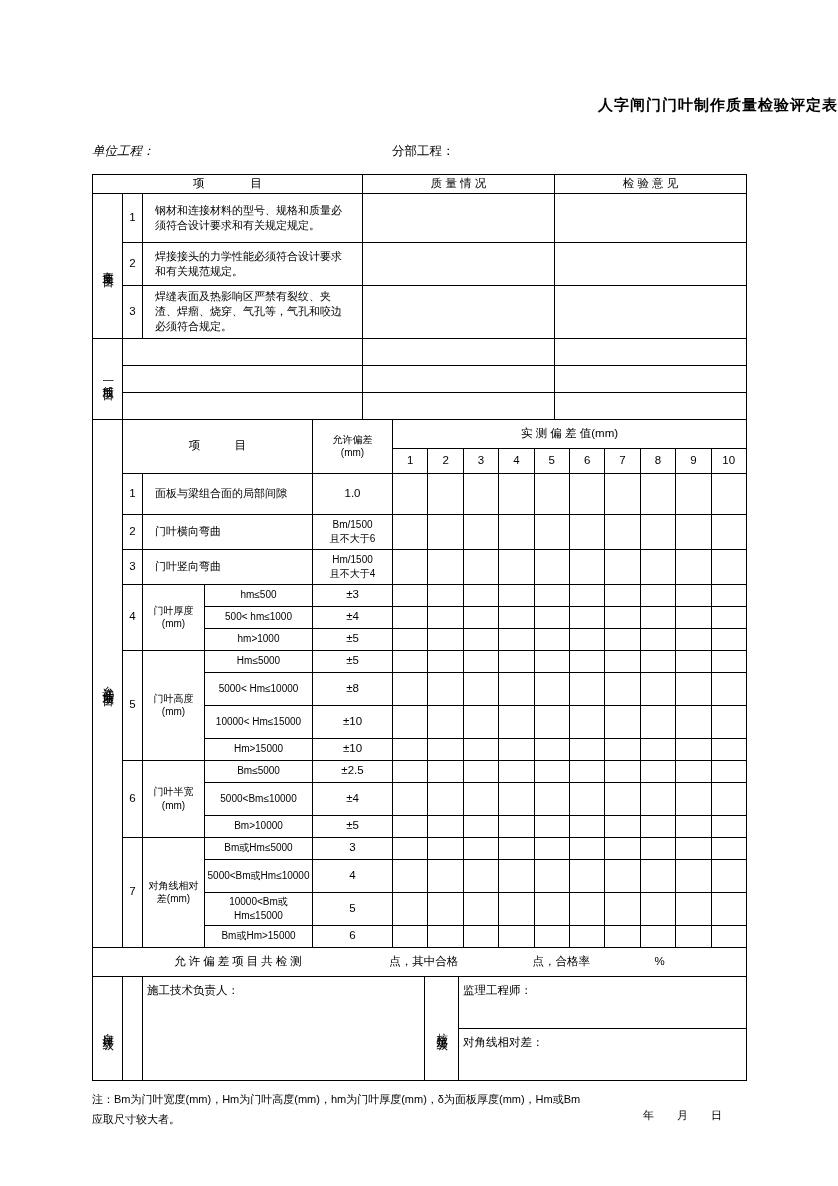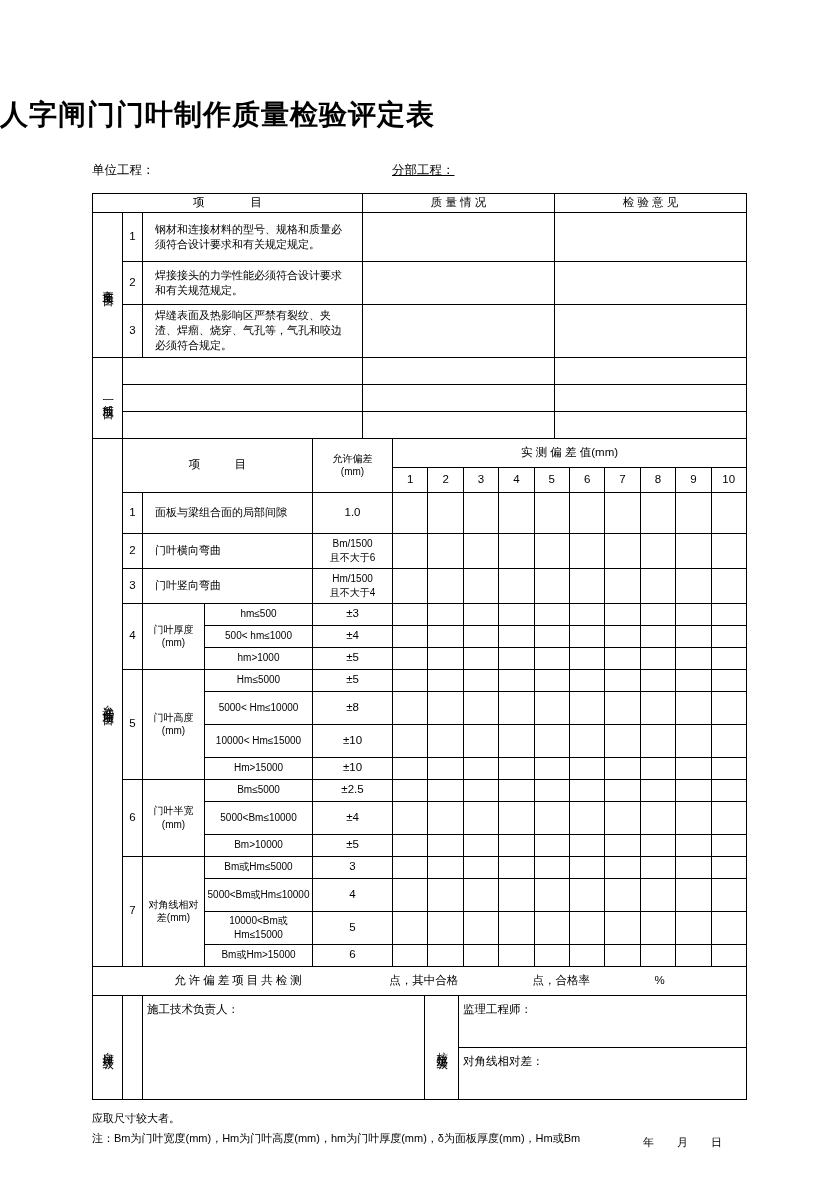--- a/index.html
+++ b/index.html
@@ -4,29 +4,29 @@
 <style>
   html,body{margin:0;padding:0;}
   body{
     width:838px;height:1186px;background:#fff;
     font-family:"Liberation Sans","DejaVu Sans",sans-serif;
     color:#000;
     -webkit-font-smoothing:antialiased;
   }
   .page{position:relative;width:838px;height:1186px;box-sizing:border-box;}
   .title{
-    text-align:left;font-size:28px;font-weight:bold;letter-spacing:1px;
+    text-align:right;font-size:15px;font-weight:bold;letter-spacing:1px;
     padding-top:96px;
   }
   .hdr{
     margin:0 92px;padding-top:28px;font-size:12.5px;
   }
   .hdr .row{display:flex;align-items:baseline;margin-bottom:14px;position:relative;}
-  .hdr .c1{width:300px;}
-  .hdr .c2{flex:1;text-decoration:underline;}
+  .hdr .c1{width:300px;font-style:italic;}
+  .hdr .c2{flex:1;}
   .hdr .code{position:absolute;right:0;top:0;font-size:12.5px;letter-spacing:0px;}
   table{border-collapse:collapse;table-layout:fixed;}
   .main{
     margin:6px 92px 0 92px;width:654px;font-size:11.5px;
   }
   .main td{
     border:1px solid #000;
     padding:1px 2px;
     vertical-align:middle;
     line-height:1.35;
@@ -40,21 +40,21 @@
     text-align:center;
     white-space:nowrap;
     margin:0 auto;
   }
   .vtwrap{display:flex;align-items:center;justify-content:center;height:100%;}
   .small{font-size:10px;margin-left:44px;}
   .itemtext{font-size:11px;line-height:1.45;text-align:left;padding:3px 12px !important;}
   .footnote{
     margin:8px 92px 0 92px;font-size:11px;line-height:1.9;width:654px;position:relative;
   }
-  .footnote .date{position:absolute;right:18px;top:24px;letter-spacing:6px;}
+  .footnote .date{position:absolute;right:18px;top:16px;letter-spacing:6px;}
   .sp2{letter-spacing:3px;margin-top:12px;}
 </style>
 </head>
 <body>
 
 <div class="page">
 
   <div class="title">人字闸门门叶制作质量检验评定表</div>
 
   <div class="hdr">
@@ -478,18 +478,18 @@
         </td>
         <td class="lft" style="height:44px;vertical-align:top;padding-top:6px !important">监理工程师：</td>
       </tr>
       <tr>
         <td class="lft" style="height:44px;vertical-align:top;padding-top:6px !important">对角线相对差：</td>
       </tr>
     </tbody>
   </table>
 
   <div class="footnote">
+    <div>注：Bm为门叶宽度(mm)，Hm为门叶高度(mm)，hm为门叶厚度(mm)，δ为面板厚度(mm)，Hm或Bm</div>
     <div>应取尺寸较大者。</div>
-    <div>注：Bm为门叶宽度(mm)，Hm为门叶高度(mm)，hm为门叶厚度(mm)，δ为面板厚度(mm)，Hm或Bm</div>
     <div class="date">年　月　日</div>
   </div>
 
 </div>
 
 </body></html>

